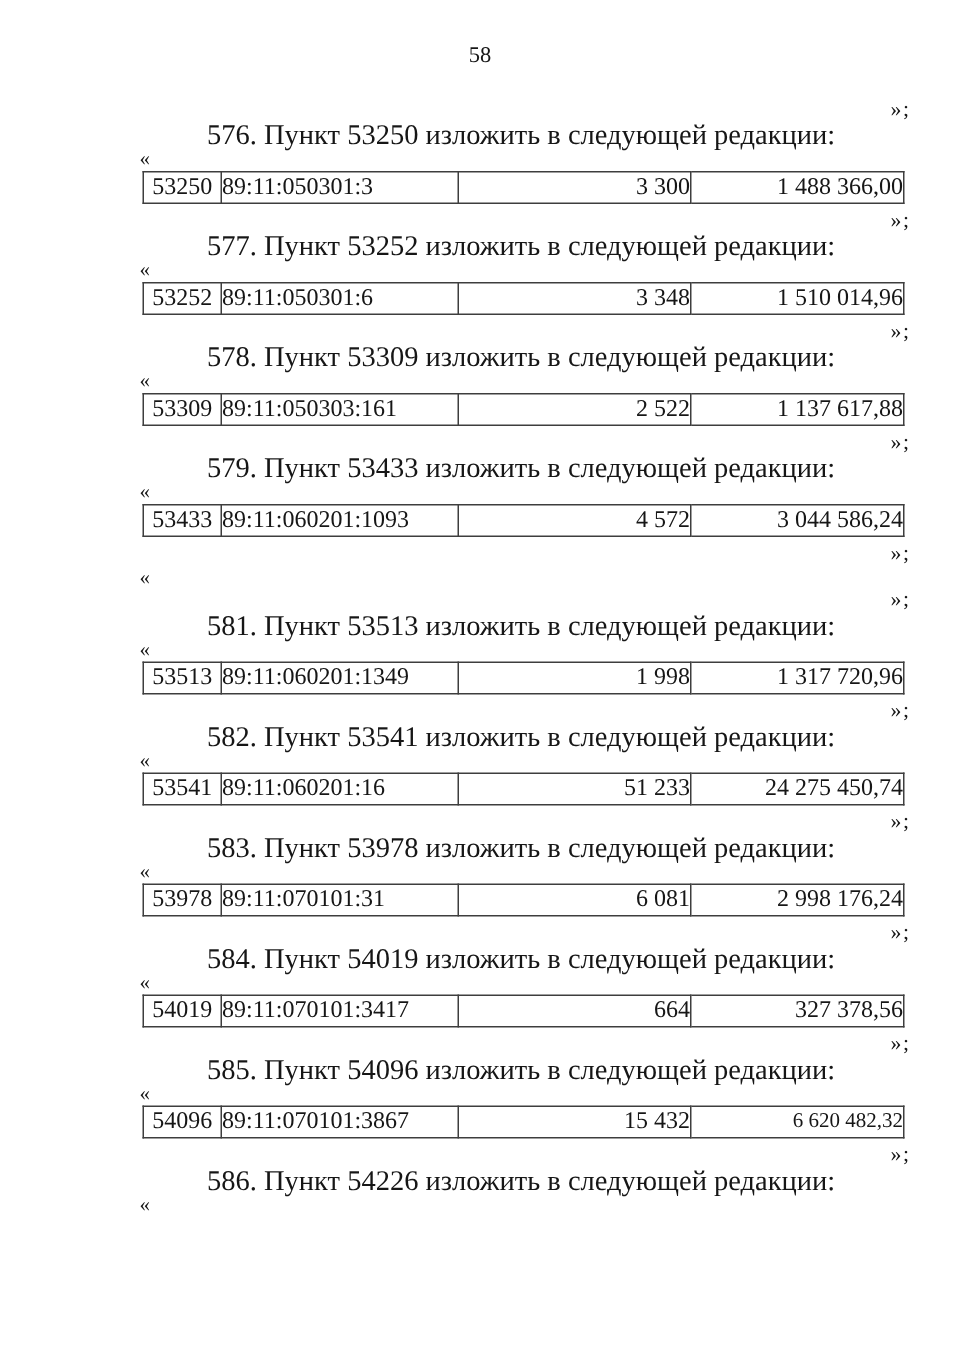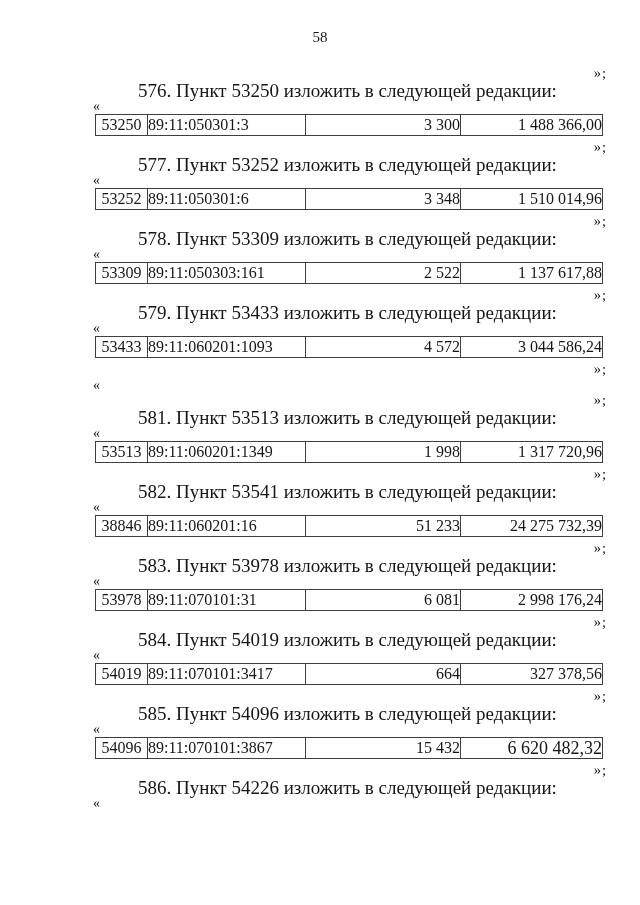--- a/index.html
+++ b/index.html
@@ -59,21 +59,21 @@
     line-height: 20px;
     padding: 0;
     vertical-align: middle;
     white-space: nowrap;
     overflow: hidden;
   }
   td.c1 { width: 52px;  text-align: center; }
   td.c2 { width: 158px; text-align: left;  padding-left: 7px; }
   td.c3 { width: 155px; text-align: right; padding-right: 8px; }
   td.c4 { width: 142px; text-align: right; padding-right: 6px; }
-  table.row-table.compact td.c4 { font-size: 18px; }
+  table.row-table.compact td.c4 { font-size: 14px; }
 </style>
 </head>
 <body>
 
 <div class="page">
   <div class="page-number">58</div>
   <div class="content" id="sections">
   <div class="section">
     <div class="close-quote">»;</div>
     <p class="heading">576. Пункт 53250 изложить в следующей редакции:</p>
@@ -159,24 +159,24 @@
     </table>
   </div>
 
   <div class="section">
     <div class="close-quote">»;</div>
     <p class="heading">582. Пункт 53541 изложить в следующей редакции:</p>
     <div class="open-quote">«</div>
     <table class="row-table">
       <tbody>
         <tr>
-          <td class="c1">38846</td>
+          <td class="c1">53541</td>
           <td class="c2">89:11:060201:16</td>
           <td class="c3">51 233</td>
-          <td class="c4">24 275 732,39</td>
+          <td class="c4">24 275 450,74</td>
         </tr>
       </tbody>
     </table>
   </div>
 
   <div class="section">
     <div class="close-quote">»;</div>
     <p class="heading">583. Пункт 53978 изложить в следующей редакции:</p>
     <div class="open-quote">«</div>
     <table class="row-table">

